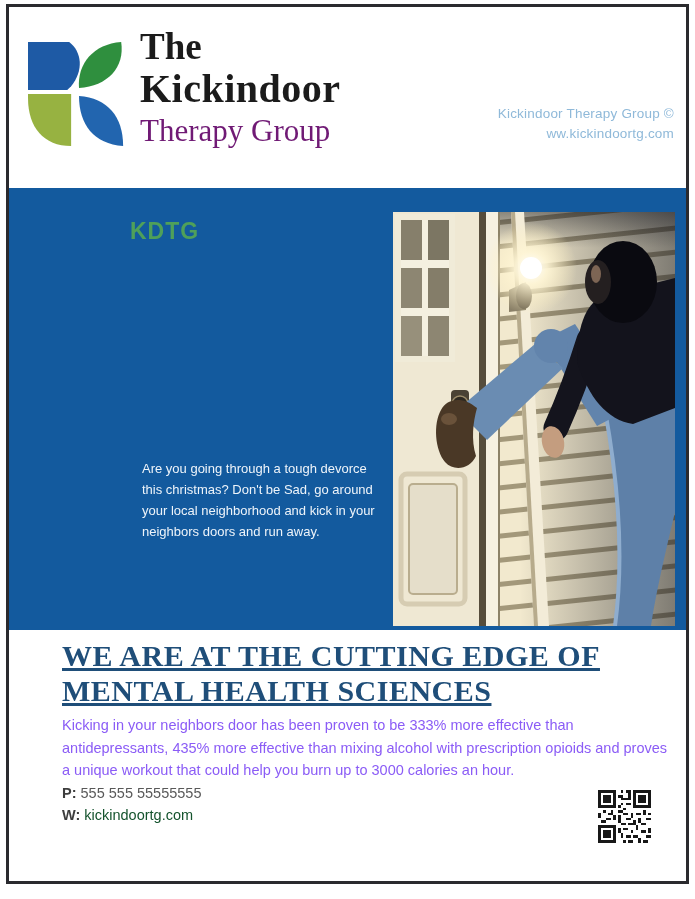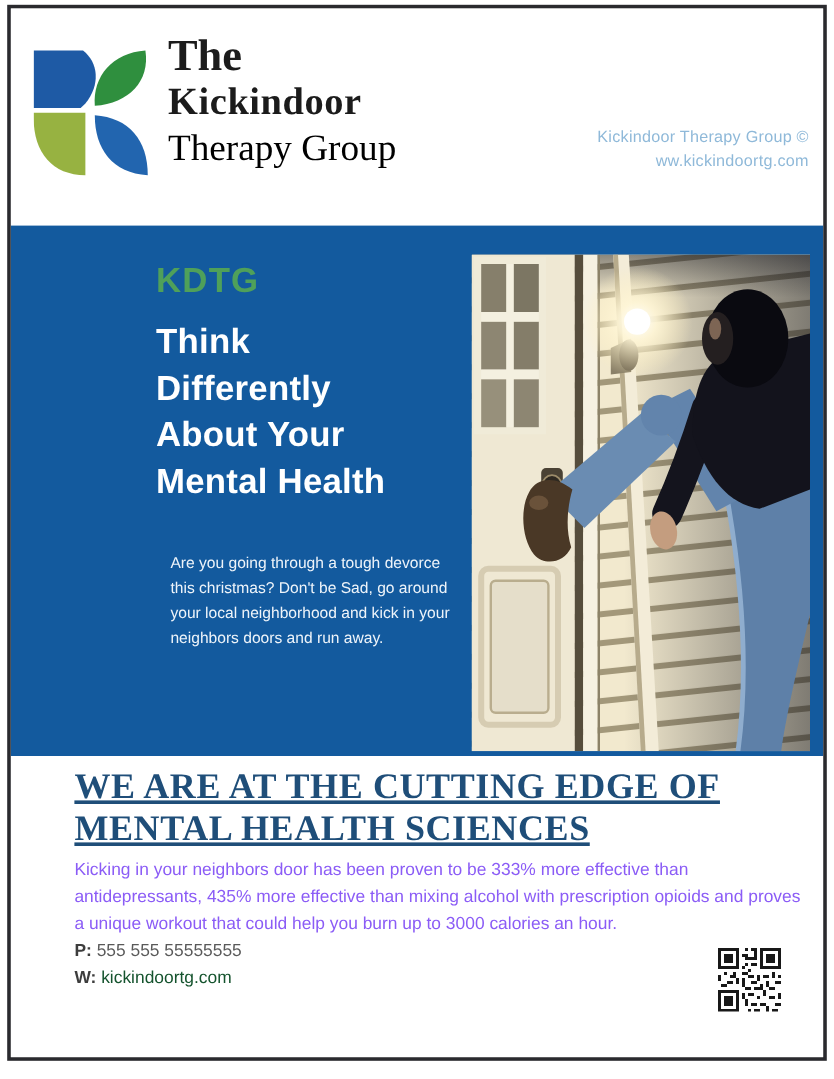--- a/index.html
+++ b/index.html
@@ -7,28 +7,28 @@
          font-family:"Liberation Sans",sans-serif;}
   .page{position:absolute;left:6px;top:4px;width:683px;height:880px;box-sizing:border-box;
         border:3px solid #2a2a2e;background:#fff;overflow:hidden;}
 
   
   .header{position:relative;height:181px;background:#fff;}
   .logo-mark{position:absolute;left:19px;top:33px;width:102px;height:108px;}
   .logo-text{position:absolute;left:131px;top:20px;color:#1b1b1b;
              font-family:"Liberation Serif",serif;line-height:1.08;}
   .logo-l1{font-size:37px;font-weight:700;}
-  .logo-l2{font-size:32px;font-weight:700;letter-spacing:.5px;}
-  .logo-l3{font-size:31px;font-weight:400;margin-top:4px;color:#000000;}
+  .logo-l2{font-size:40px;font-weight:700;letter-spacing:.5px;}
+  .logo-l3{font-size:31px;font-weight:400;margin-top:4px;color:#701a75;}
   .header-right{position:absolute;right:12px;top:97px;text-align:right;color:#8fb9d9;
                 font-size:13.5px;line-height:1.5;letter-spacing:.2px;}
 
   
   .hero{position:relative;height:442px;background:#135a9e;color:#fff;}
-  .hero-tag{position:absolute;left:121px;top:30px;font-size:29px;font-weight:700;
+  .hero-tag{position:absolute;left:121px;top:30px;font-size:23px;font-weight:700;
             color:#4fa05a;letter-spacing:1px;}
   .hero-title{position:absolute;left:121px;top:78px;font-size:29px;line-height:1.34;
               font-weight:700;letter-spacing:.2px;}
   .hero-body{position:absolute;left:121px;top:258px;width:238px;font-size:13px;
              line-height:1.62;color:#eef4fa;}
   .photo{position:absolute;left:384px;top:24px;width:282px;height:414px;overflow:hidden;}
   .photo svg{display:block;width:100%;height:100%;}
 
   
   .footer{position:relative;height:251px;background:#fff;}
@@ -61,26 +61,20 @@
         <div class="logo-l3">Therapy Group</div>
       </div>
       <div class="header-right">
         <div>Kickindoor Therapy Group ©</div>
         <div>ww.kickindoortg.com</div>
       </div>
     </div>
 
     <div class="hero">
       <div class="hero-tag">KDTG</div>
-      <h1 class="hero-title" style="margin:0;">
-        <span style="display:block">Think</span>
-        <span style="display:block">Differently</span>
-        <span style="display:block">About Your</span>
-        <span style="display:block">Mental Health</span>
-      </h1>
       <p class="hero-body" style="margin:12px;">Are you going through a tough devorce this christmas? Don't be Sad, go around your local neighborhood and kick in your neighbors doors and run away.</p>
 
       <div class="photo">
         <svg viewBox="0 0 282 414" preserveAspectRatio="none" aria-hidden="true">
           <defs>
             <pattern id="siding" width="282" height="24" patternUnits="userSpaceOnUse" patternTransform="rotate(-6)">
               <rect width="282" height="24" fill="#f2e9ce"></rect>
               <rect y="19" width="282" height="5" fill="#a3987a"></rect>
             </pattern>
             <radialGradient id="glow" cx="50%" cy="50%" r="50%">

